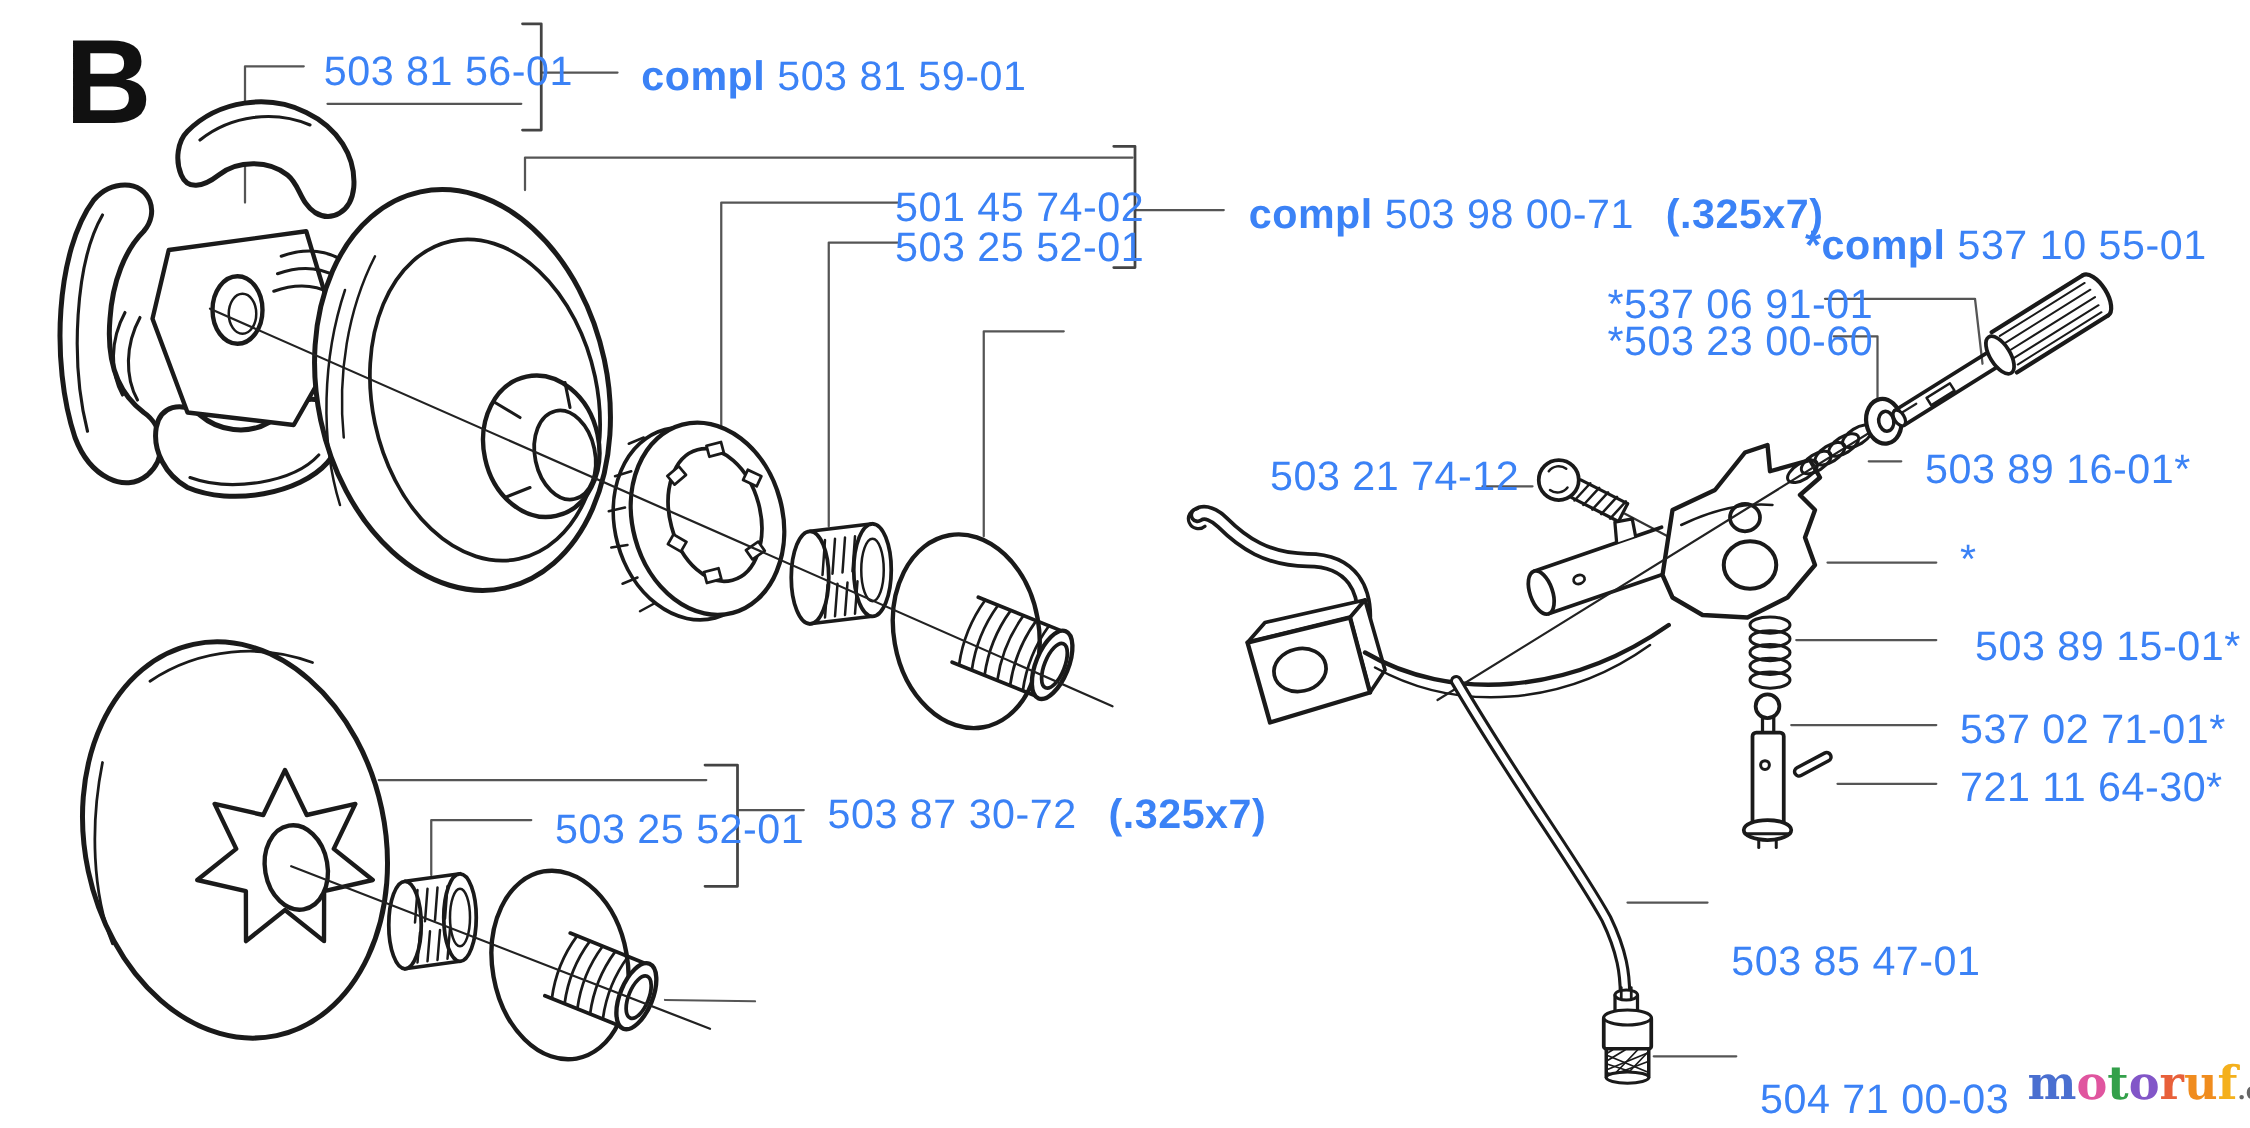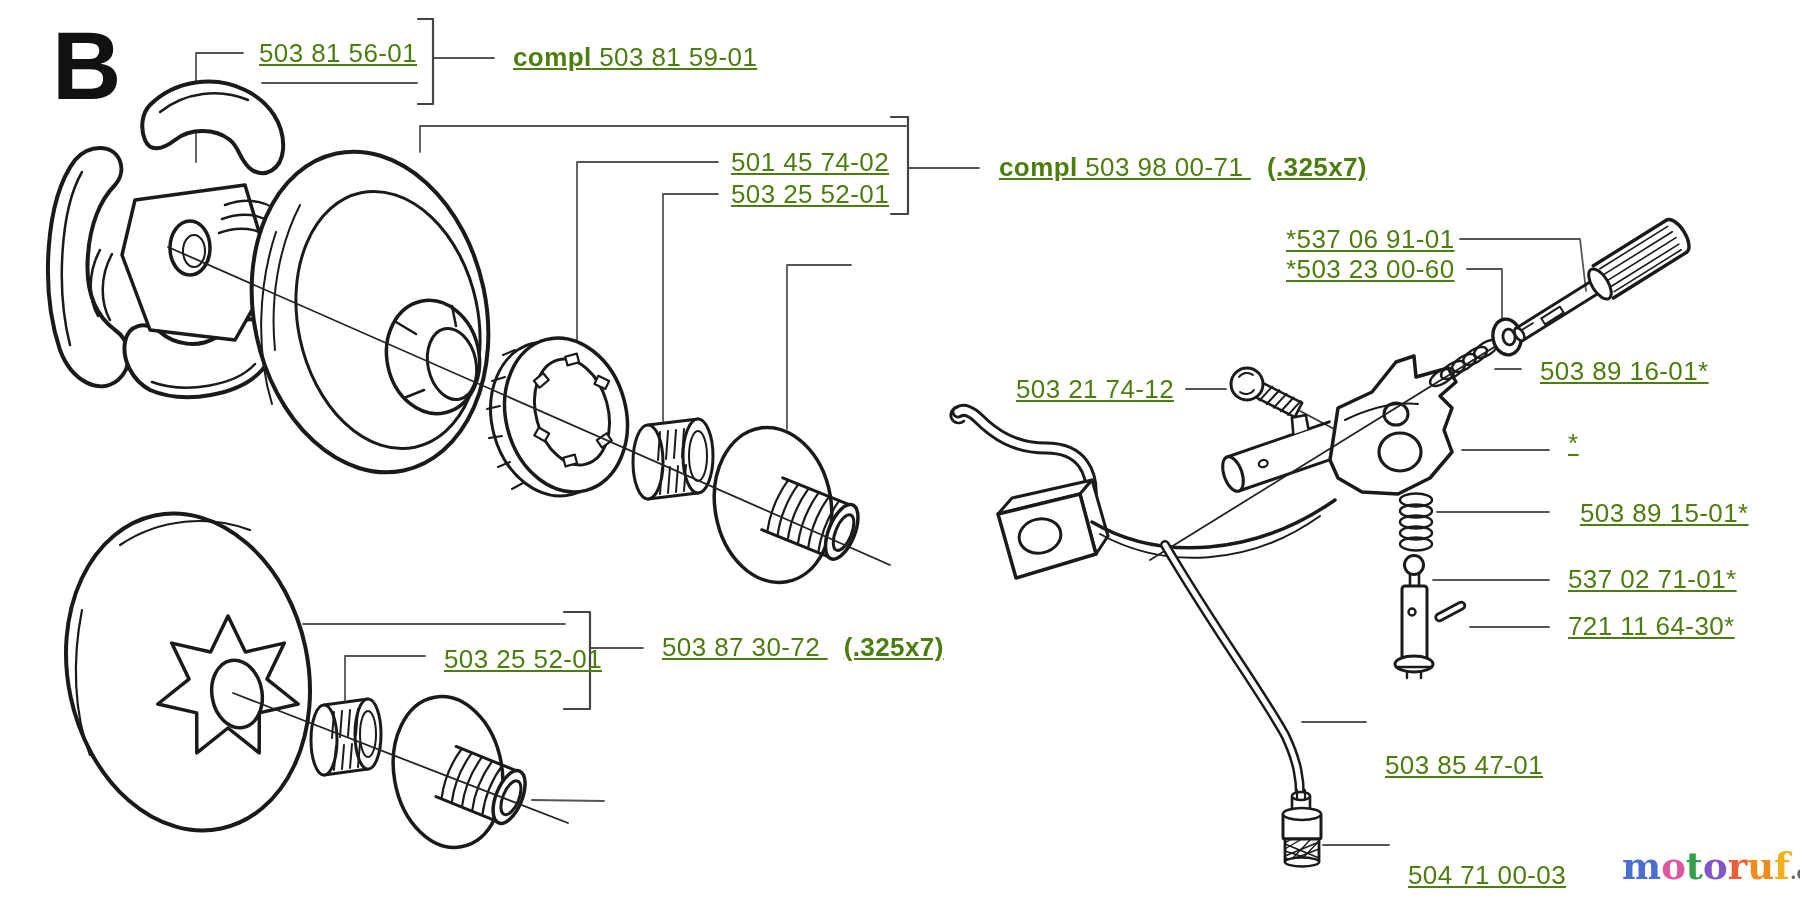--- a/index.html
+++ b/index.html
@@ -1,33 +1,33 @@
 <!DOCTYPE html>
 <html><head>
 <meta charset="utf-8">
 <style>
   html,body{margin:0;padding:0;background:#fff;}
   #stage{position:relative;width:1800px;height:902px;background:#ffffff;overflow:hidden;
          font-family:"Liberation Sans",sans-serif;color:#111;}
   #art{position:absolute;left:0;top:0;}
-  .lbl{position:absolute;font-size:26px;line-height:1.05;letter-spacing:.4px;white-space:nowrap;color:#4d7c0f;text-decoration:underline;}
+  .lbl{position:absolute;font-size:33px;line-height:1.05;letter-spacing:.4px;white-space:nowrap;color:#3b82f6;}
   .lbl .b{font-weight:bold;margin-left:16px;}
   .ra{text-align:right;}
   #sec{position:absolute;left:52px;top:18px;font-size:96px;font-weight:bold;line-height:1;}
   
   #lp1{left:243px;top:40px;}
   #lp2{left:497px;top:44px;}
   #lp3{left:700px;top:149px;width:205px;}
   #lp4{left:700px;top:181px;width:205px;}
   #lp5{left:983px;top:154px;text-align:right;}
   #lp6{left:1428px;top:179px;}
   #lp7{left:1270px;top:226px;}
   #lp8{left:1270px;top:256px;}
   #lp9{left:855px;top:252px;}
-  #lp10{left:1000px;top:376px;text-align:right;}
+  #lp10{left:1000px;top:364px;text-align:right;}
   #lp11{left:1524px;top:358px;}
   #lp12{left:1552px;top:430px;}
   #lp13{left:1552px;top:500px;margin-left:12px;}
   #lp14{left:1552px;top:566px;}
   #lp15{left:1552px;top:613px;}
   #lp16{left:646px;top:634px;}
   #lp17{left:428px;top:646px;}
   #lp18{left:607px;top:787px;}
   #lp19{left:1369px;top:752px;}
   #lp20{left:1392px;top:834px;margin-top:28px;}
@@ -326,20 +326,21 @@
   </g>
 </svg>
 
 <div id="sec">B</div>
 
 <div class="lbl" id="lp1"><span class="b"></span><span>503 81 56-01</span><span class="b"></span></div>
 <div class="lbl" id="lp2"><span class="b">compl</span><span> 503 81 59-01</span><span class="b"></span></div>
 <div class="lbl ra" id="lp3"><span class="b"></span><span>501 45 74-02</span><span class="b"></span></div>
 <div class="lbl ra" id="lp4"><span class="b"></span><span>503 25 52-01</span><span class="b"></span></div>
 <div class="lbl" id="lp5"><span class="b">compl</span><span> 503 98 00-71 </span><span class="b">(.325x7)</span></div>
+<div class="lbl" id="lp6"><span class="b">*compl</span><span> 537 10 55-01</span><span class="b"></span></div>
 <div class="lbl" id="lp7"><span class="b"></span><span>*537 06 91-01</span><span class="b"></span></div>
 <div class="lbl" id="lp8"><span class="b"></span><span>*503 23 00-60</span><span class="b"></span></div>
 <div class="lbl" id="lp10"><span class="b"></span><span>503 21 74-12</span><span class="b"></span></div>
 <div class="lbl" id="lp11"><span class="b"></span><span>503 89 16-01*</span><span class="b"></span></div>
 <div class="lbl" id="lp12"><span class="b"></span><span>*</span><span class="b"></span></div>
 <div class="lbl" id="lp13"><span class="b"></span><span>503 89 15-01*</span><span class="b"></span></div>
 <div class="lbl" id="lp14"><span class="b"></span><span>537 02 71-01*</span><span class="b"></span></div>
 <div class="lbl" id="lp15"><span class="b"></span><span>721 11 64-30*</span><span class="b"></span></div>
 <div class="lbl" id="lp16"><span class="b"></span><span>503 87 30-72 </span><span class="b">(.325x7)</span></div>
 <div class="lbl" id="lp17"><span class="b"></span><span>503 25 52-01</span><span class="b"></span></div>

